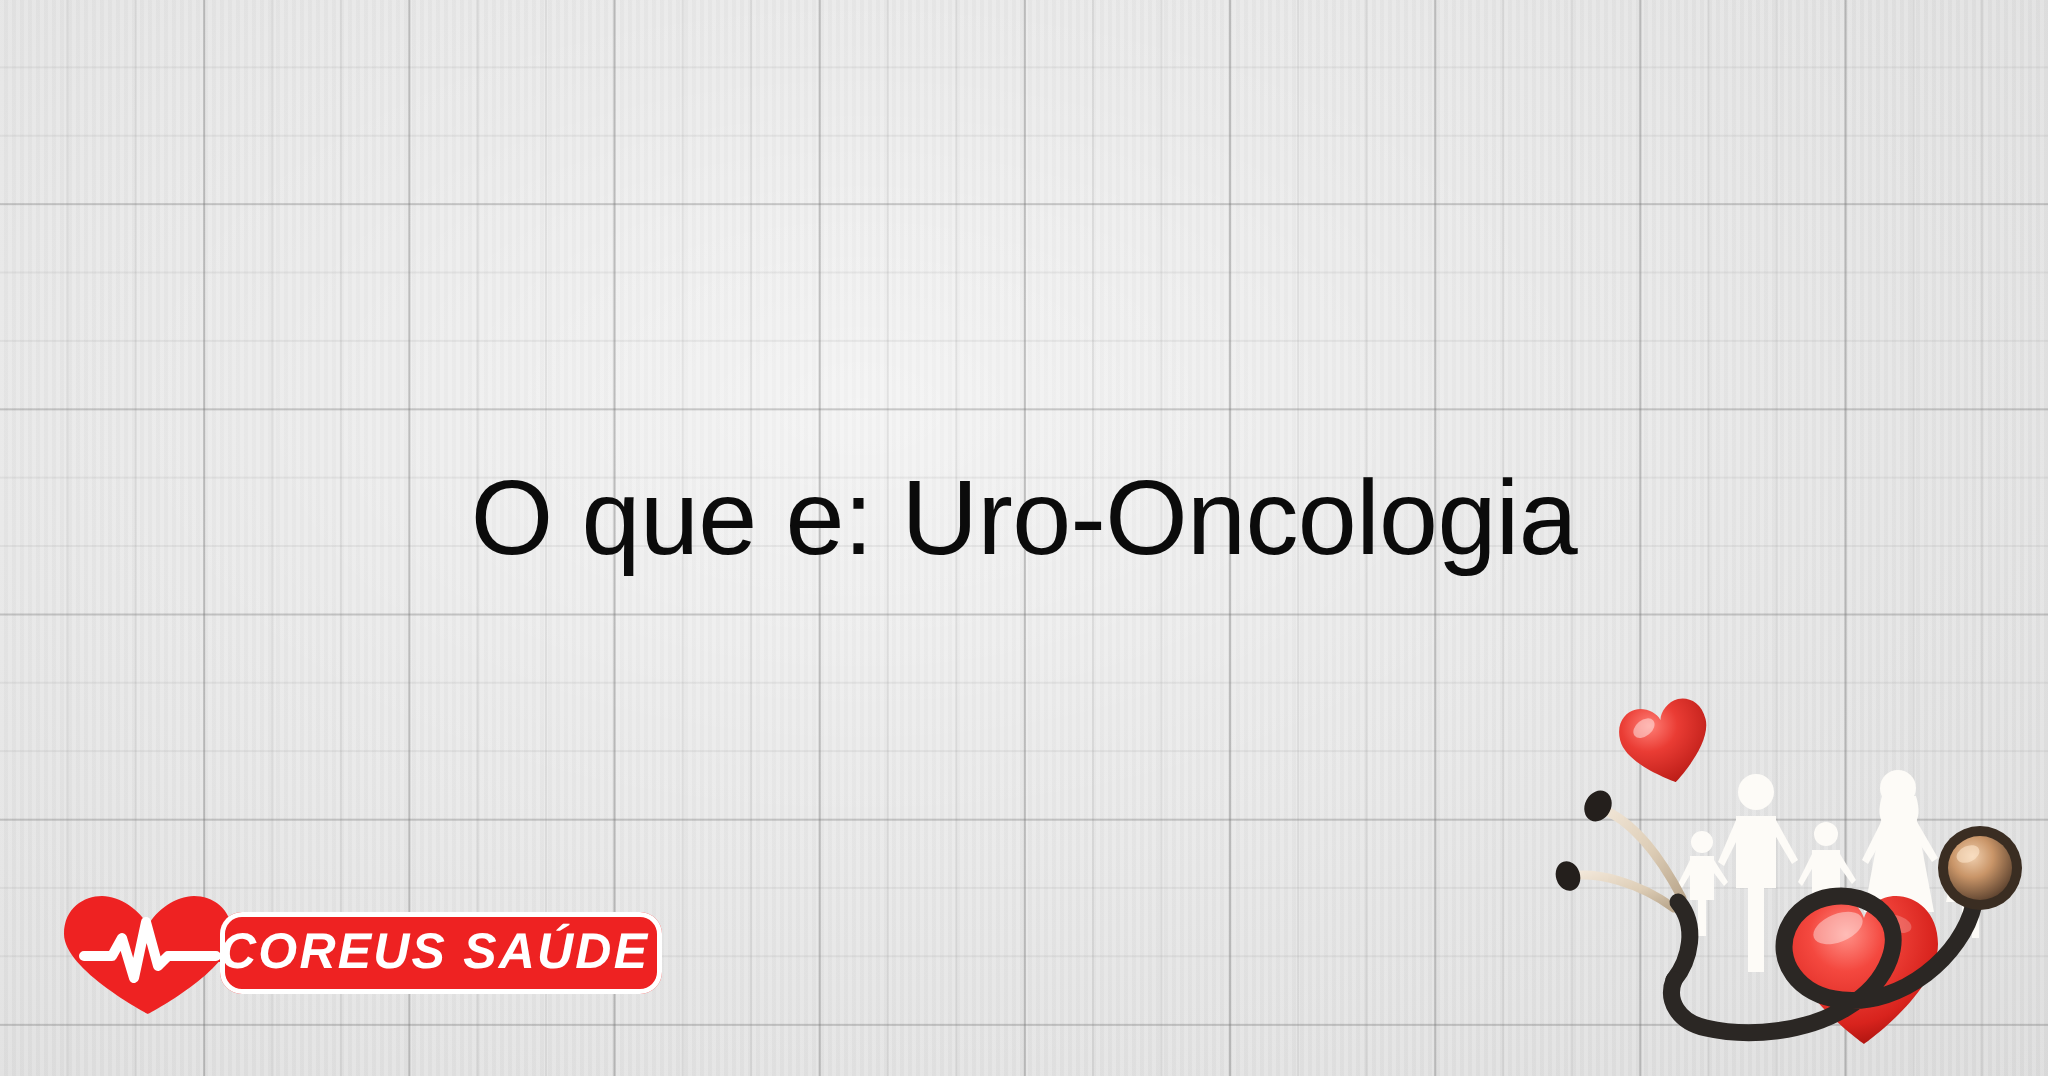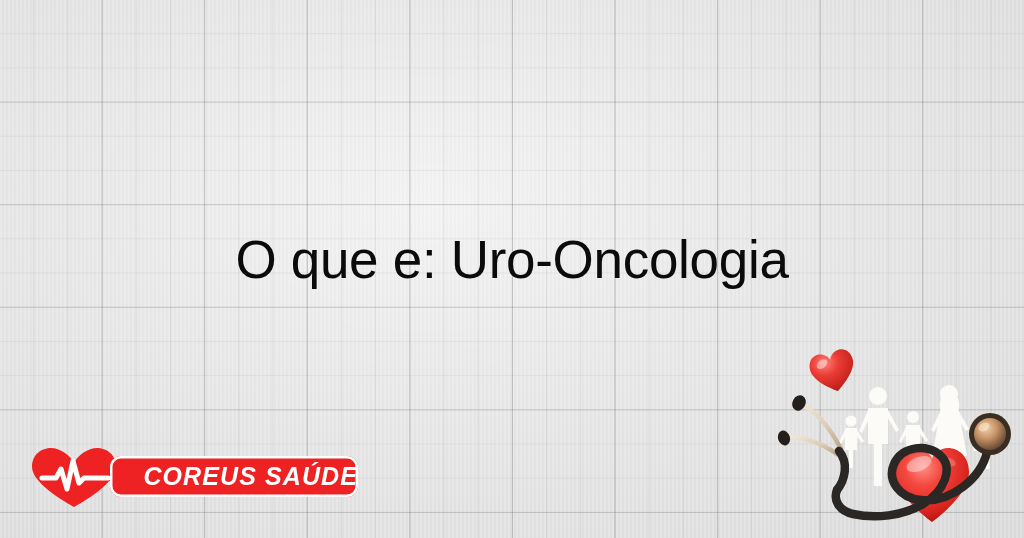--- a/index.html
+++ b/index.html
@@ -73,28 +73,28 @@
     position: absolute;
     left: 0;
     top: 0;
     width: 96px;
     height: 62px;
   }
   .brand-badge {
     position: absolute;
     left: 84px;
     top: 9px;
-    width: 248px;
+    width: 221px;
     height: 41px;
     background: #ee2222;
     border-radius: 11px;
     box-shadow: 0 0 0 2.5px #ffffff inset;
     display: flex;
     align-items: center;
-    justify-content: flex-end;
+    justify-content: flex-start;
   }
   .brand-badge span {
     color: #ffffff;
     font-size: 25px;
     font-weight: bold;
     font-style: italic;
     letter-spacing: 1.1px;
   }
   .brand-connector {
     position: absolute;

